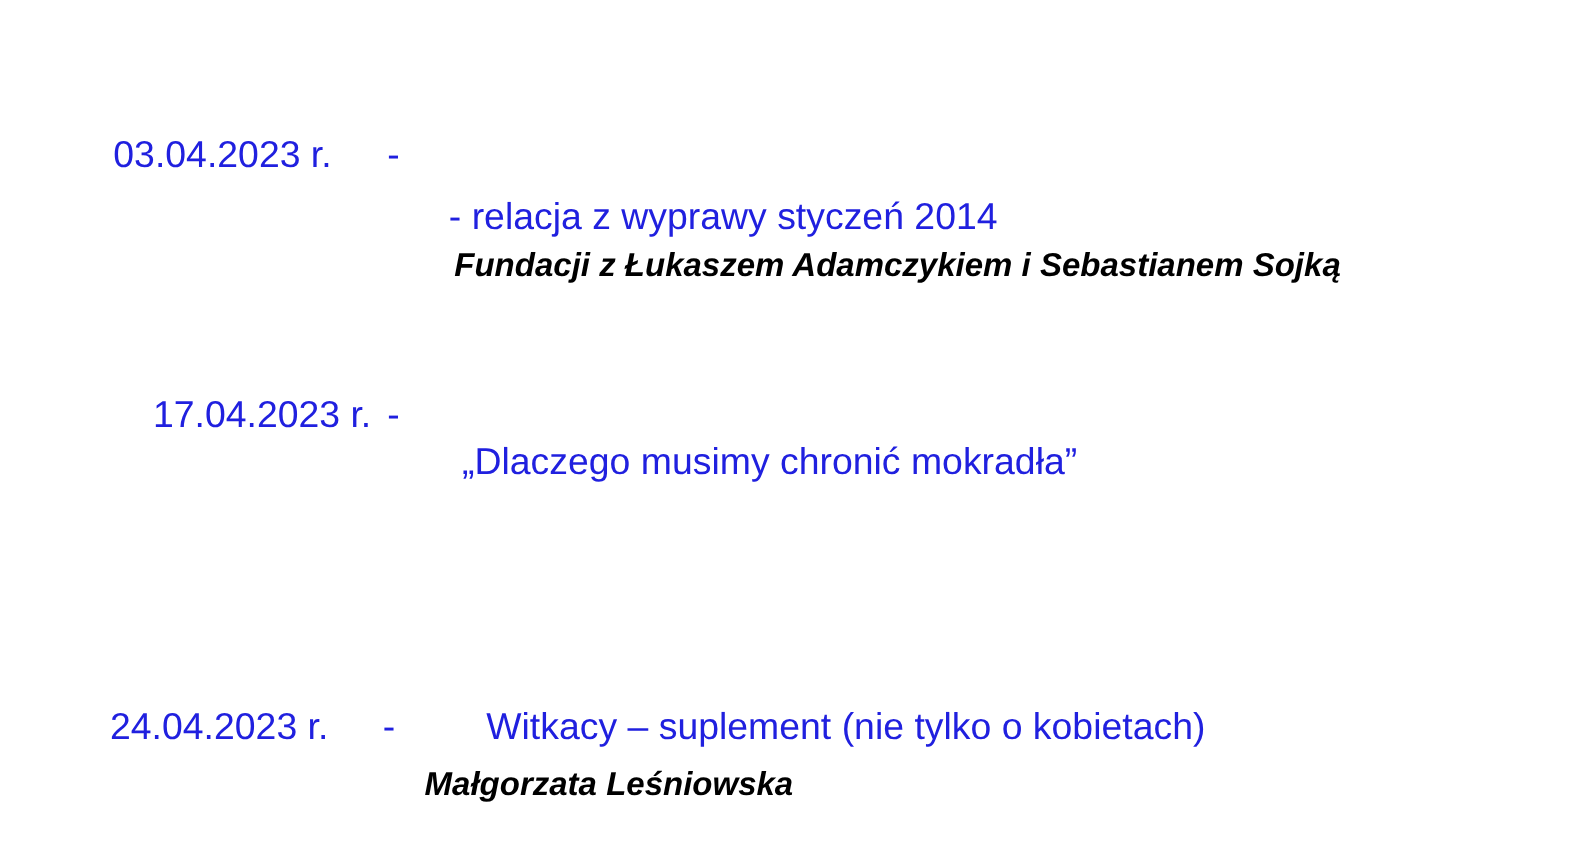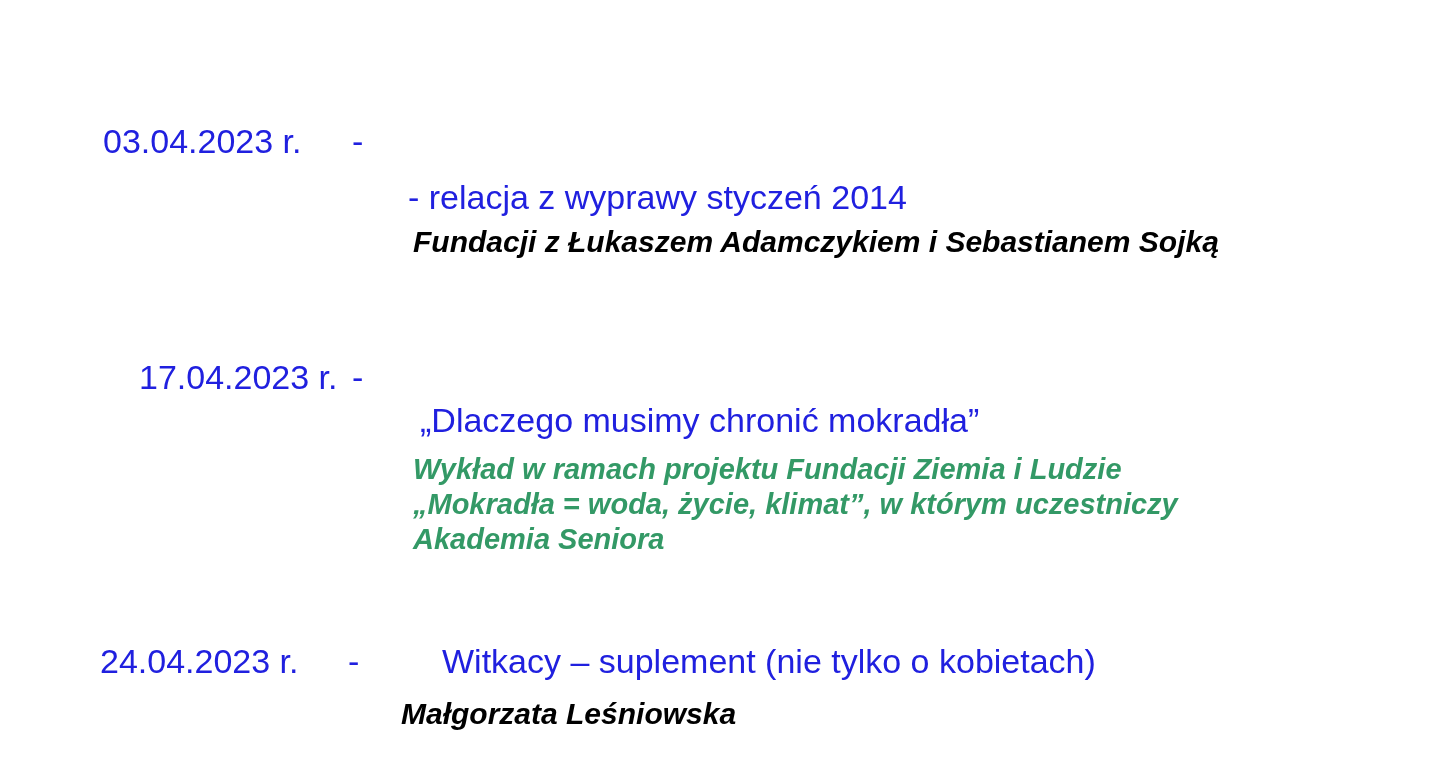--- a/index.html
+++ b/index.html
@@ -45,24 +45,19 @@
 <div id="page">
 
   <div class="line blue" style="left:103px; top:123px;">03.04.2023 r.</div>
   <div class="line blue" style="left:352px; top:123px;">-</div>
   <div class="line blue" style="left:408px; top:179px;">- relacja z wyprawy styczeń 2014</div>
   <div class="line speaker" style="left:413px; top:225px;">Fundacji z Łukaszem Adamczykiem i Sebastianem Sojką</div>
 
   <div class="line blue" style="left:103px; top:359px;margin-left:36px;">17.04.2023 r.</div>
   <div class="line blue" style="left:352px; top:359px;">-</div>
   <div class="line blue" style="left:420px; top:359px;margin-top:43px;">„Dlaczego musimy chronić mokradła”</div>
-  <div class="line note" style="left:413px; top:452px;">
-    <div>Wykład w ramach projektu Fundacji Ziemia i Ludzie</div>
-    <div>„Mokradła = woda, życie, klimat”, w którym uczestniczy</div>
-    <div>Akademia Seniora</div>
-  </div>
 
   <div class="line blue" style="left:100px; top:643px;">24.04.2023 r.</div>
   <div class="line blue" style="left:348px; top:643px;">-</div>
   <div class="line blue" style="left:394px; top:643px;margin-left:48px;">Witkacy – suplement (nie tylko o kobietach)</div>
-  <div class="line speaker" style="left:401px; top:697px;">Małgorzata Leśniowska</div>
+  <div class="line speaker" style="left:386px; top:697px;">Małgorzata Leśniowska</div>
 
 </div>
 
 </body></html>

